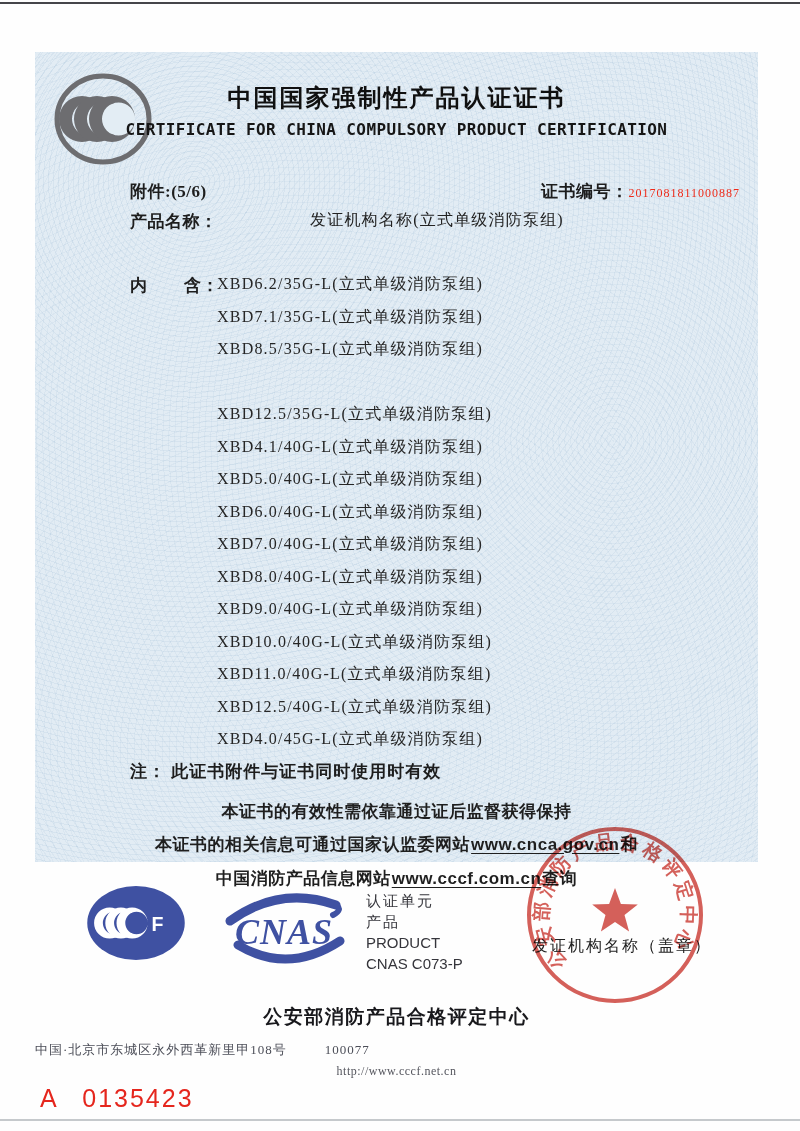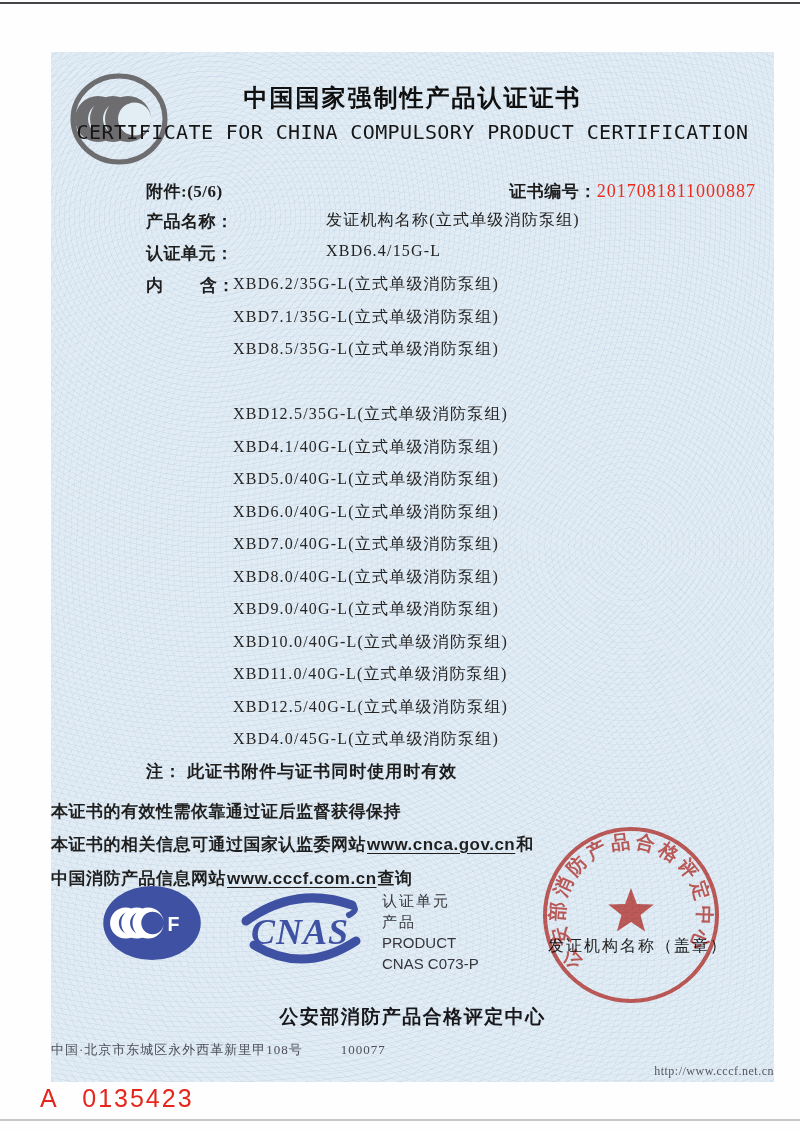--- a/index.html
+++ b/index.html
@@ -4,71 +4,70 @@
 <style>
   html,body{margin:0;padding:0;}
   body{
     width:800px;height:1131px;position:relative;background:#fefefe;overflow:hidden;
     font-family:"Liberation Serif","DejaVu Serif",serif;color:#1d1d1d;
   }
   .rule-top{position:absolute;top:2px;left:0;width:800px;height:2px;background:#45454a;}
   .rule-bottom{position:absolute;top:1119px;left:0;width:800px;height:2px;background:#c5c9cc;}
 
   .paper{
-    position:absolute;left:35px;top:52px;width:723px;height:1030px;
+    position:absolute;left:35px;top:52px;width:723px;height:810px;
     background-color:#e2ecf4;
     background-image:
       repeating-radial-gradient(circle at 22% 16%, rgba(140,175,205,.14) 0 1px, transparent 1px 5px),
       repeating-radial-gradient(circle at 80% 48%, rgba(140,175,205,.11) 0 1px, transparent 1px 6px),
       repeating-radial-gradient(circle at 38% 86%, rgba(140,175,205,.10) 0 1px, transparent 1px 7px);
-    margin-left: 16px;
   }
   .abs{position:absolute;}
 
   .ccc-logo{position:absolute;left:18px;top:20px;width:100px;height:94px;}
   .title-cn{position:absolute;top:30px;left:0;width:100%;text-align:center;
     font-family:"Liberation Sans","DejaVu Sans",sans-serif;font-weight:bold;
     font-size:24px;letter-spacing:2px;color:#101010;}
   .title-en{position:absolute;top:68px;left:0;width:100%;text-align:center;
-    font-family:"DejaVu Sans Mono","Liberation Mono",monospace;font-weight:normal;
-    font-size:20px;letter-spacing:.4px;color:#161616;}
+    font-family:"DejaVu Sans Mono","Liberation Mono",monospace;font-weight:bold;
+    font-size:16px;letter-spacing:.4px;color:#161616;}
 
   .attach-row{position:absolute;left:95px;top:128px;width:610px;display:flex;align-items:flex-end;}
   .f-label{font-weight:bold;font-size:17px;letter-spacing:.5px;}
   .certno{margin-left:auto;}
-  .certno-value{color:#ee2b1a;font-size:18px;letter-spacing:1px;}
+  .certno-value{color:#ee2b1a;font-size:12px;letter-spacing:1px;}
 
   .field-row{position:absolute;left:95px;}
   .f-value{font-size:16px;letter-spacing:1.2px;color:#222;}
   .f-value-offset{position:absolute;left:180px;top:0;white-space:nowrap;}
   .field-row{width:560px;}
 
   .model{position:absolute;left:182px;font-size:16px;letter-spacing:1.2px;color:#262626;white-space:nowrap;text-align:right;}
   .note{position:absolute;left:95px;top:708px;font-weight:bold;font-size:17px;letter-spacing:1px;}
 
-  .stmt{position:absolute;left:0;width:100%;text-align:left;
+  .stmt{position:absolute;left:0;width:100%;text-align:center;
     font-family:"Liberation Sans","DejaVu Sans",sans-serif;font-weight:bold;
     font-size:17px;letter-spacing:.5px;color:#1f1f1f;}
   .stmt .url{font-weight:600;text-decoration:underline;text-underline-offset:3px;padding:0 1px;}
 
   .cccf-logo{position:absolute;left:50px;top:832px;width:102px;height:78px;}
   .cnas-logo{position:absolute;left:187px;top:831px;width:130px;height:86px;}
   .accred{position:absolute;left:331px;top:838px;font-size:15px;line-height:21px;color:#35353b;
     font-family:"Liberation Sans","DejaVu Sans",sans-serif;}
   .accred .cjk{letter-spacing:2px;}
 
   .issuer-caption{position:absolute;left:497px;top:884px;font-size:16px;letter-spacing:2px;color:#222;}
   .stamp{position:absolute;left:480px;top:763px;width:200px;height:200px;opacity:.88;mix-blend-mode:multiply;}
 
   .issuer-name{position:absolute;left:0;top:952px;width:100%;text-align:center;
     font-weight:bold;font-size:19px;letter-spacing:1.5px;color:#18181c;}
   .issuer-address{position:absolute;left:0;top:989px;width:100%;text-align:left;
     font-size:13px;letter-spacing:1px;color:#4c4e58;}
   .issuer-address .postcode{display:inline-block;margin-left:38px;letter-spacing:1px;}
-  .issuer-site{position:absolute;left:0;top:1012px;width:100%;text-align:right;
+  .issuer-site{position:absolute;left:0;top:1012px;width:100%;text-align:center;
     font-size:12px;letter-spacing:.5px;color:#55565e;}
 
   .serial{position:absolute;left:40px;top:1084px;
     font-family:"Liberation Sans","DejaVu Sans",sans-serif;
     font-size:25px;color:#e5261d;letter-spacing:2px;word-spacing:16px;}
 </style>
 </head>
 <body>
 
 <div class="rule-top"></div>
@@ -90,24 +89,20 @@
   <div class="attach-row">
     <span class="f-label">附件:(5/6)</span>
     <span class="certno">
       <span class="f-label">证书编号：</span><span class="certno-value">2017081811000887</span>
     </span>
   </div>
 
   <div class="field-row" style="top:158px">
     <span class="f-label">产品名称：</span>
     <span class="f-value f-value-offset">发证机构名称(立式单级消防泵组)</span>
-  </div>
-  <div class="field-row" style="top:190px">
-    <span class="f-label">认证单元：</span>
-    <span class="f-value f-value-offset">XBD6.4/15G-L</span>
   </div>
 
   <span class="f-label abs" style="left:95px;top:222px">内</span>
   <span class="f-label abs" style="left:149px;top:222px">含：</span>
 
   <div class="model" style="top:222px">XBD6.2/35G-L(立式单级消防泵组)</div>
   <div class="model" style="top:255px">XBD7.1/35G-L(立式单级消防泵组)</div>
   <div class="model" style="top:287px">XBD8.5/35G-L(立式单级消防泵组)</div>
   <div class="model" style="top:352px">XBD12.5/35G-L(立式单级消防泵组)</div>
   <div class="model" style="top:385px">XBD4.1/40G-L(立式单级消防泵组)</div>

